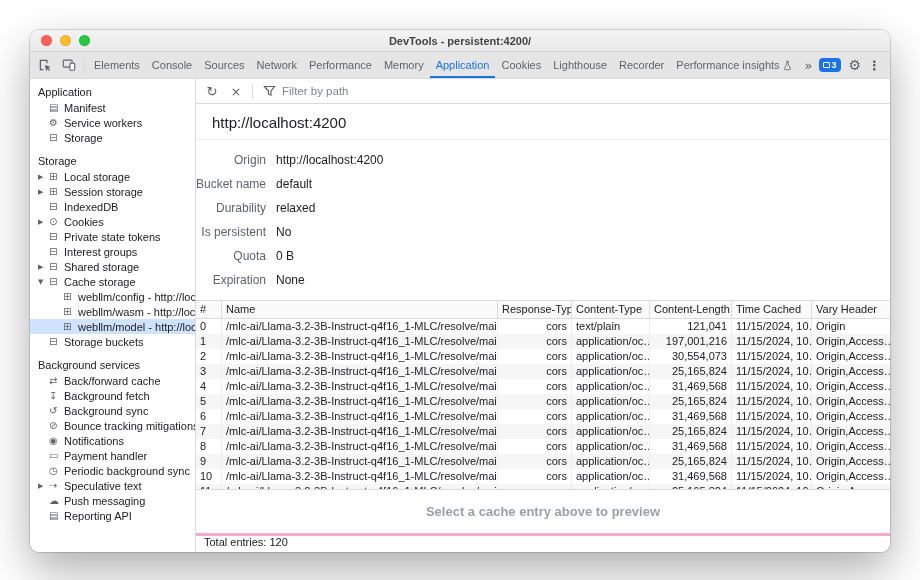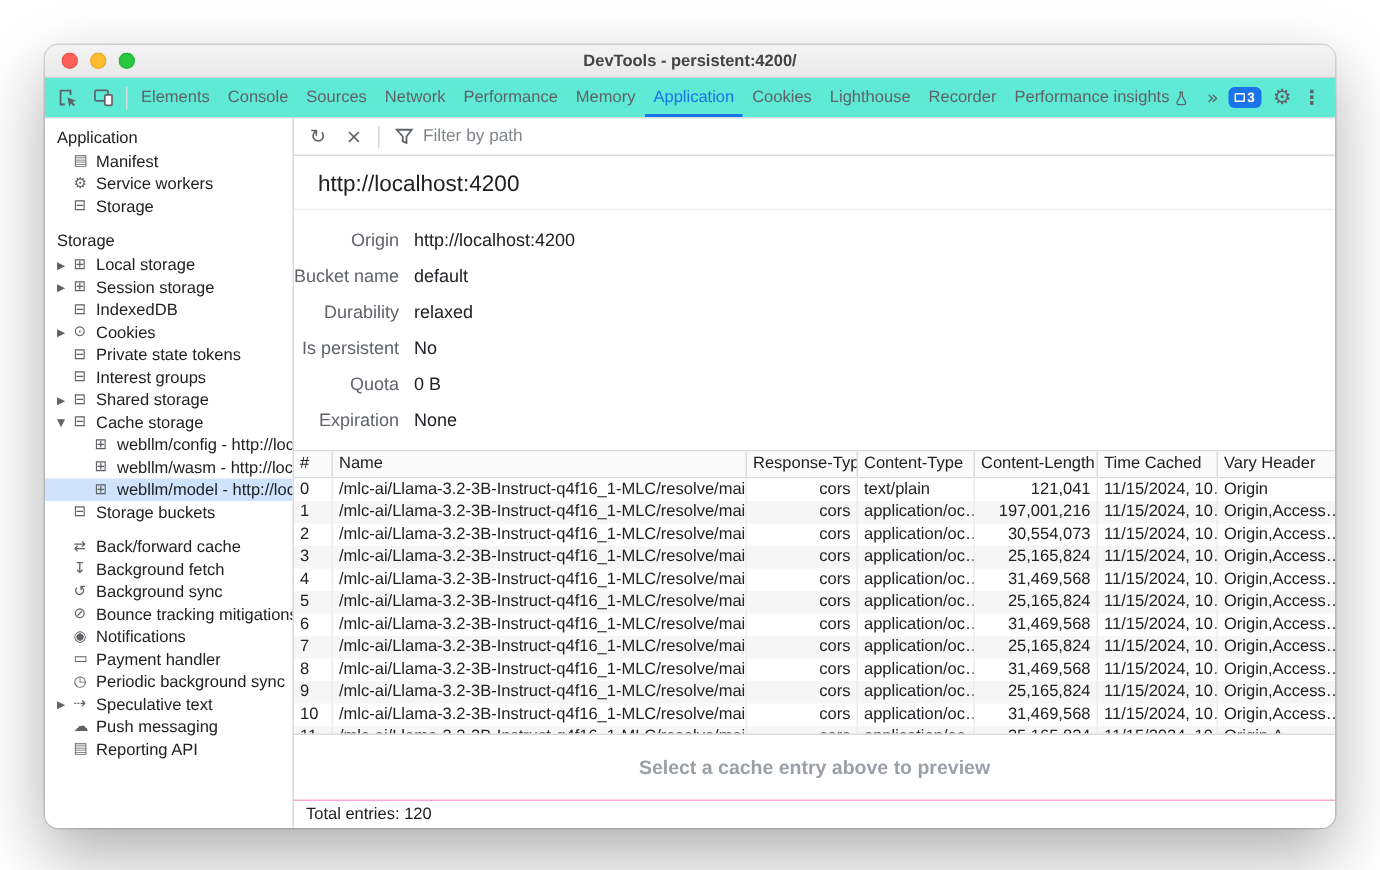--- a/index.html
+++ b/index.html
@@ -20,21 +20,21 @@
   .titlebar {
     flex:0 0 22px; background:linear-gradient(#f4f4f4,#e9e9e9);
     border-bottom:1px solid #d2d2d2; position:relative;
     display:flex; align-items:center; justify-content:center;
   }
   .lights { position:absolute; left:11px; top:0; height:100%; display:flex; align-items:center; gap:8px; }
   .light { width:11px; height:11px; border-radius:50%; border:1px solid rgba(0,0,0,.08); }
   .window-title { font-size:11px; font-weight:bold; color:#434343; }
   
   .tabbar {
-    flex:0 0 26px; background:#5eead4; border-bottom:1px solid #d8dade;
+    flex:0 0 26px; background:#e5e5e5; border-bottom:1px solid #d8dade;
     display:flex; align-items:center; padding:0 3px;
   }
   .icon-btn { width:24px; height:25px; display:flex; align-items:center; justify-content:center; color:#5f6368; flex:0 0 auto; }
   .vdiv { width:1px; height:15px; background:#d8dade; margin:0 3px; flex:0 0 auto; }
   .tabs { display:flex; height:26px; overflow:hidden; flex:1 1 auto; min-width:0; }
   .tab { padding:0 6px; line-height:24px; font-size:11px; color:#5f6368; white-space:nowrap; flex:0 0 auto; display:flex; align-items:center; gap:3px; cursor:default; }
   .tab.active { color:#1a73e8; box-shadow:inset 0 -2px 0 #1a73e8; }
   .tab-right { display:flex; align-items:center; gap:7px; padding:0 6px; flex:0 0 auto; color:#5f6368; }
   .chevrons { font-size:13px; }
   .badge { background:#1a73e8; color:#fff; font-size:9px; font-weight:bold; border-radius:4px; padding:2px 5px 2px 12px; position:relative; }
@@ -76,21 +76,21 @@
   .c1 { flex:1 1 auto; min-width:0; }
   .c2 { flex:0 0 74px; }
   .c3 { flex:0 0 78px; }
   .c4 { flex:0 0 82px; }
   .c5 { flex:0 0 80px; }
   .c6 { flex:0 0 78px; border-right:none !important; }
   .right { text-align:right; }
   
   .preview { flex:1 1 auto; border-top:1px solid #d8dade; display:flex; align-items:center; justify-content:center; min-height:0; }
   .preview-text { font-size:13px; font-weight:bold; color:#9aa0a6; }
-  .panel-footer { flex:0 0 19px; border-top:1px solid #f9a8d4; font-size:11px; color:#202124; display:flex; align-items:center; padding-left:8px; }
+  .panel-footer { flex:0 0 19px; border-top:3px solid #f9a8d4; font-size:11px; color:#202124; display:flex; padding-left:8px; }
 </style>
 </head>
 <body>
 
 <div class="window">
 
   <div class="titlebar">
     <div class="lights">
       <span class="light" style="background:#ff5f57"></span>
       <span class="light" style="background:#febc2e"></span>
@@ -238,20 +238,21 @@
               <span class="ticon">⊞</span>
               <span class="tlabel">webllm/model - http://loc…</span>
             </div>
             <div class="tree-row">
               <span class="arrow"></span>
               <span class="ticon">⊟</span>
               <span class="tlabel">Storage buckets</span>
             </div>
           </div>
           <div class="section">
+            <div class="section-title">Background services</div>
             <div class="tree-row">
               <span class="arrow"></span>
               <span class="ticon">⇄</span>
               <span class="tlabel">Back/forward cache</span>
             </div>
             <div class="tree-row">
               <span class="arrow"></span>
               <span class="ticon">↧</span>
               <span class="tlabel">Background fetch</span>
             </div>

